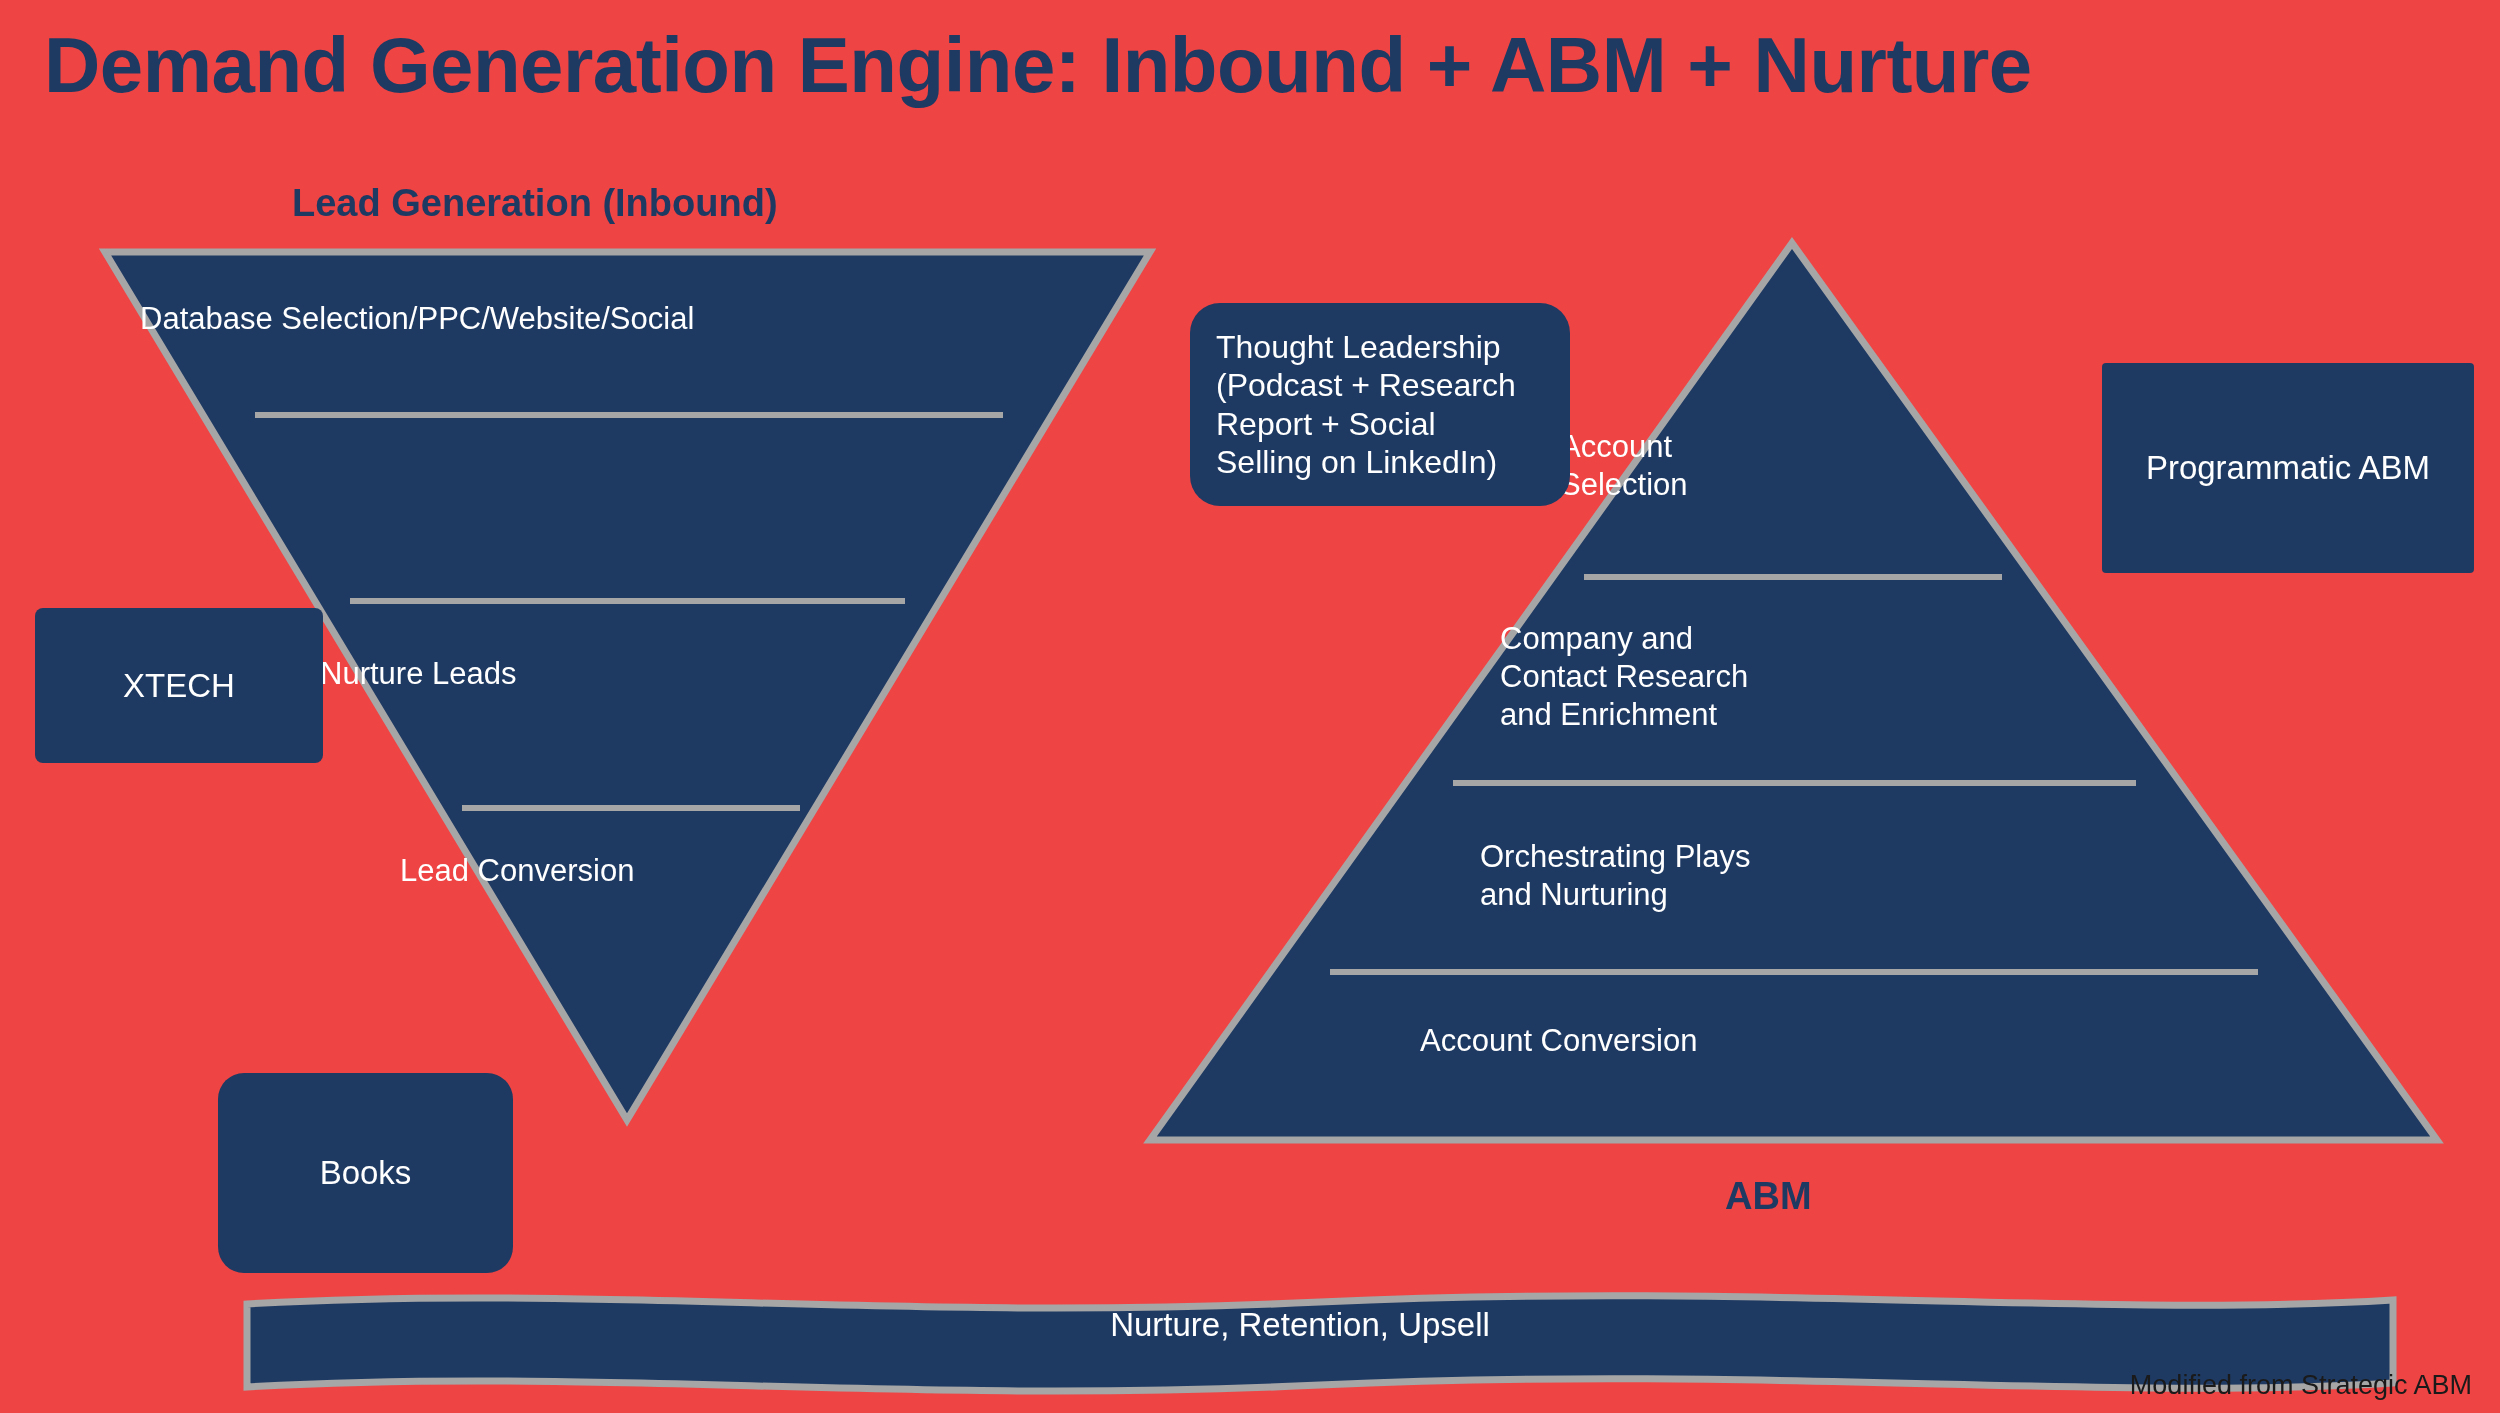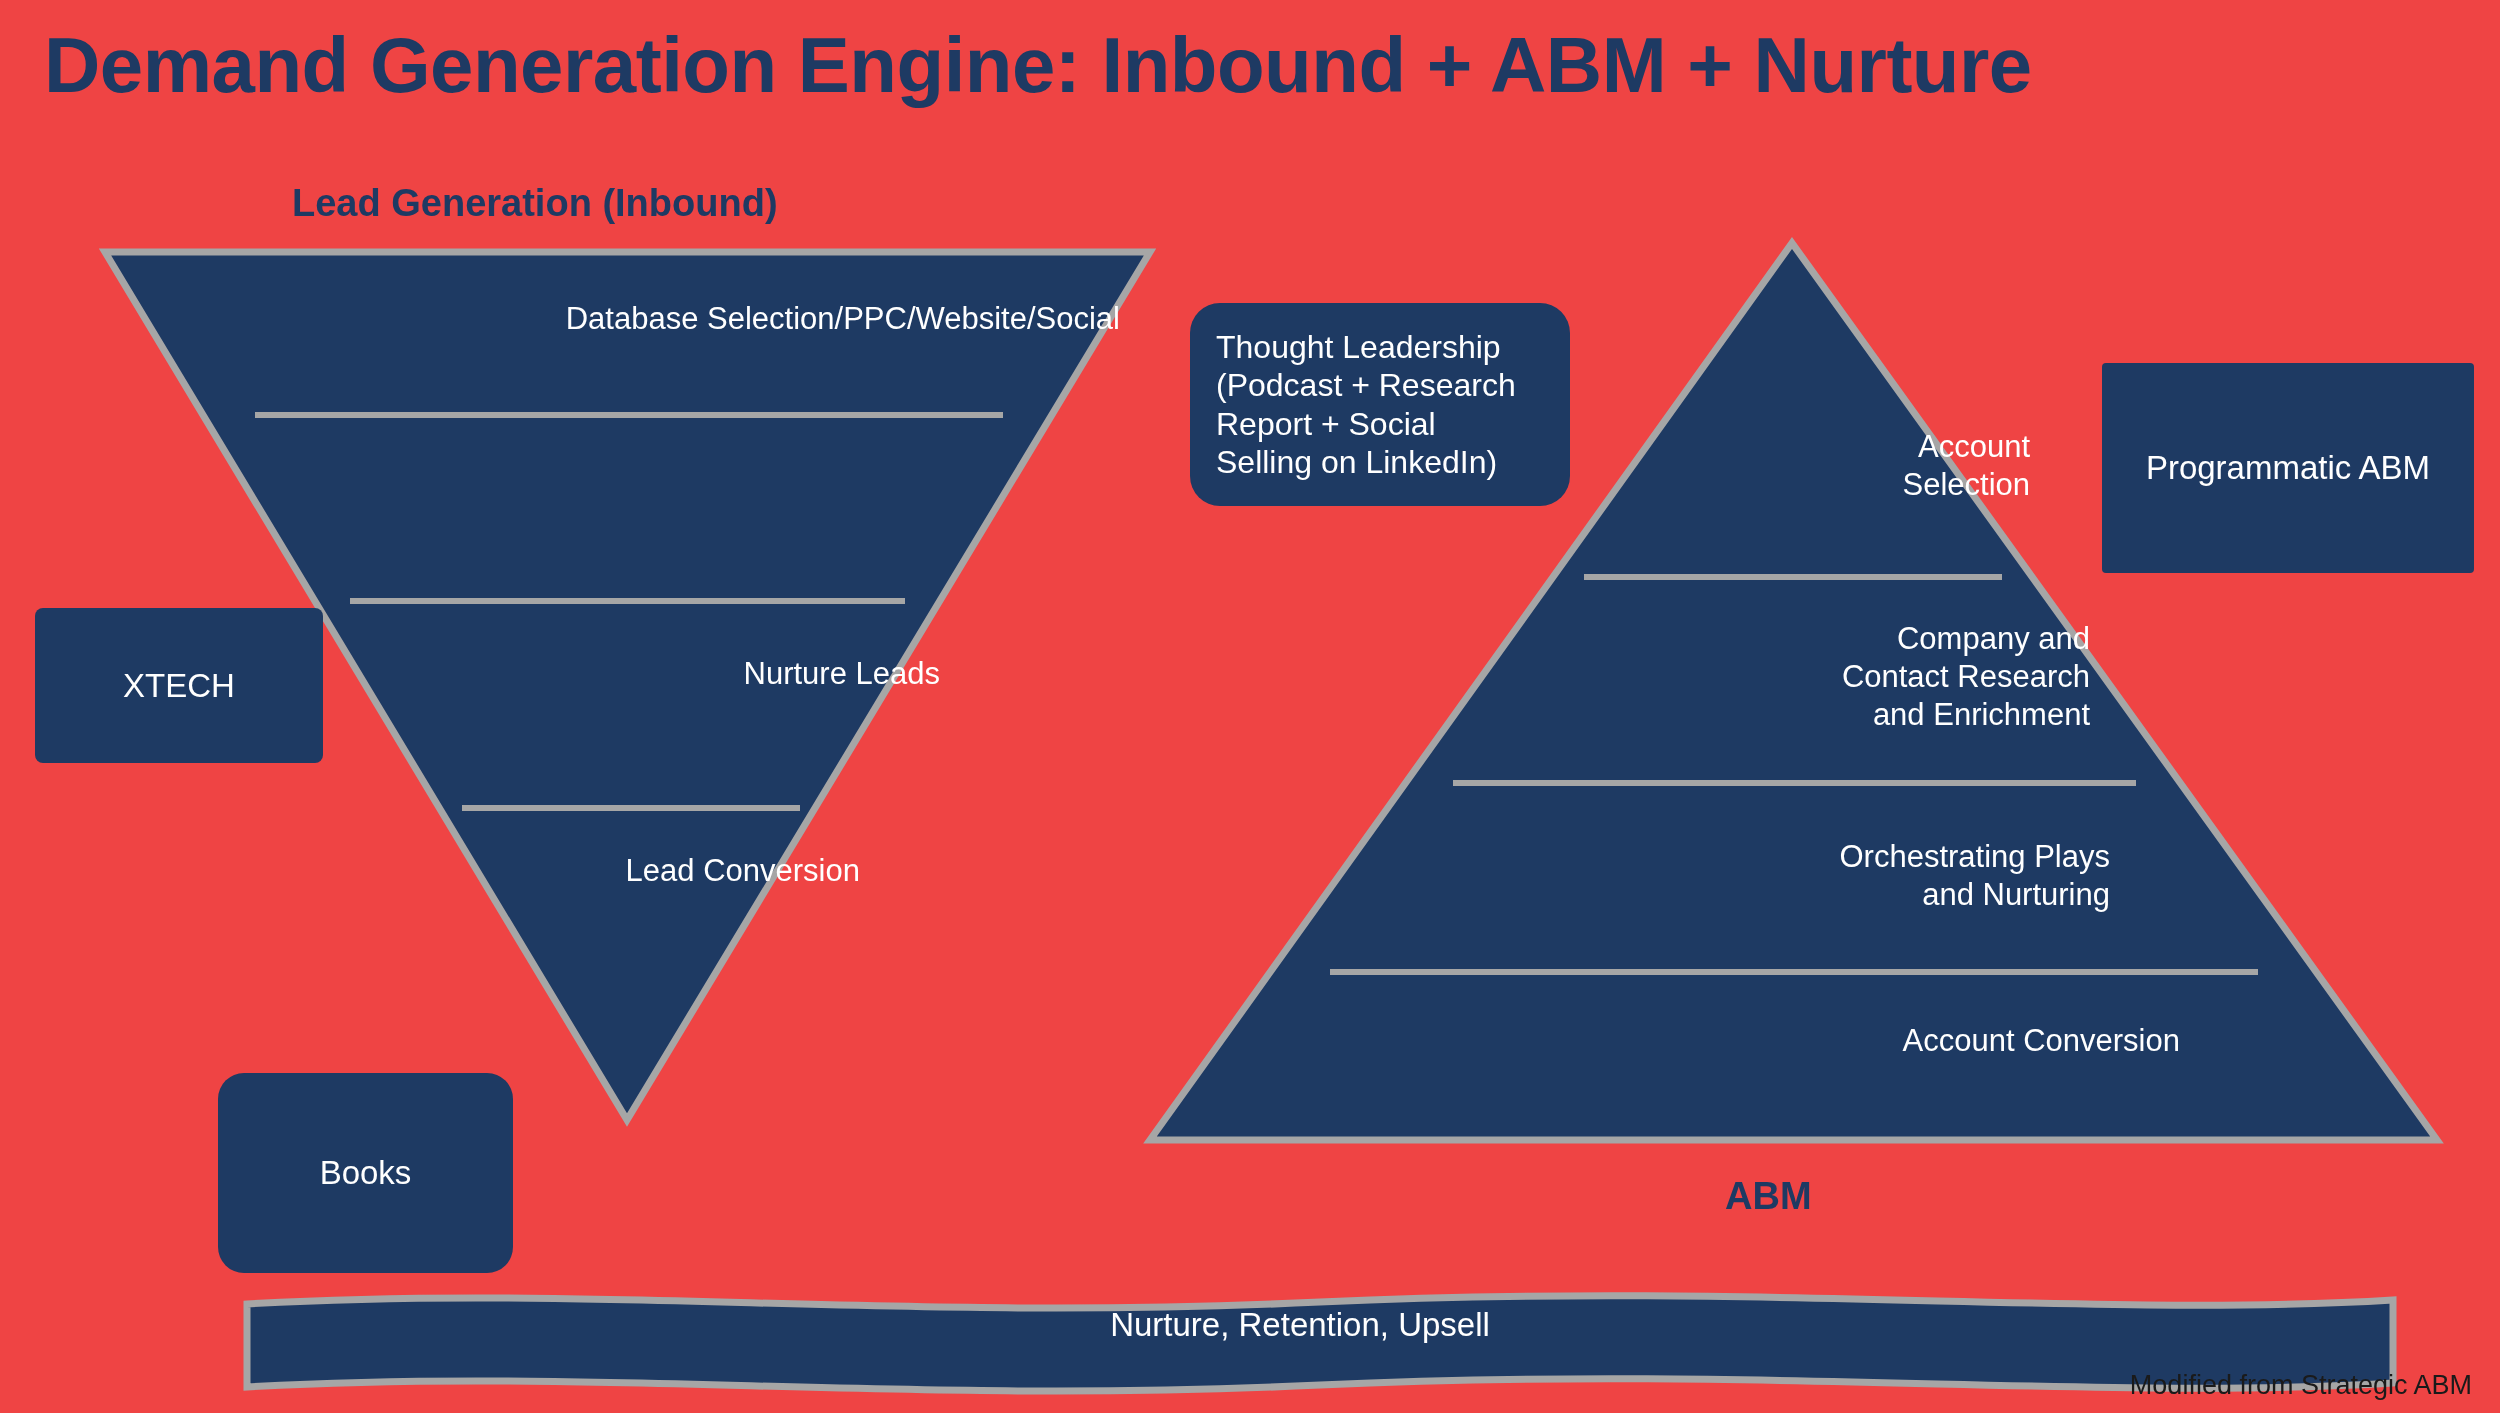--- a/index.html
+++ b/index.html
@@ -56,21 +56,21 @@
     width: 2500px;
     height: 1413px;
   }
 
   
   .shape-label {
     position: absolute;
     color: #ffffff;
     font-size: 31px;
     line-height: 1.22;
-    text-align: right;
+    text-align: left;
     white-space: pre-line;
     pointer-events: none;
   }
 
   
   #funnel-stage-0 { left: 140px; top: 300px;  width: 980px; }
   #funnel-stage-1 { left: 230px; top: 455px;  width: 800px; }
   #funnel-stage-2 { left: 320px; top: 655px;  width: 620px; }
   #funnel-stage-3 { left: 400px; top: 852px;  width: 460px; }
 

